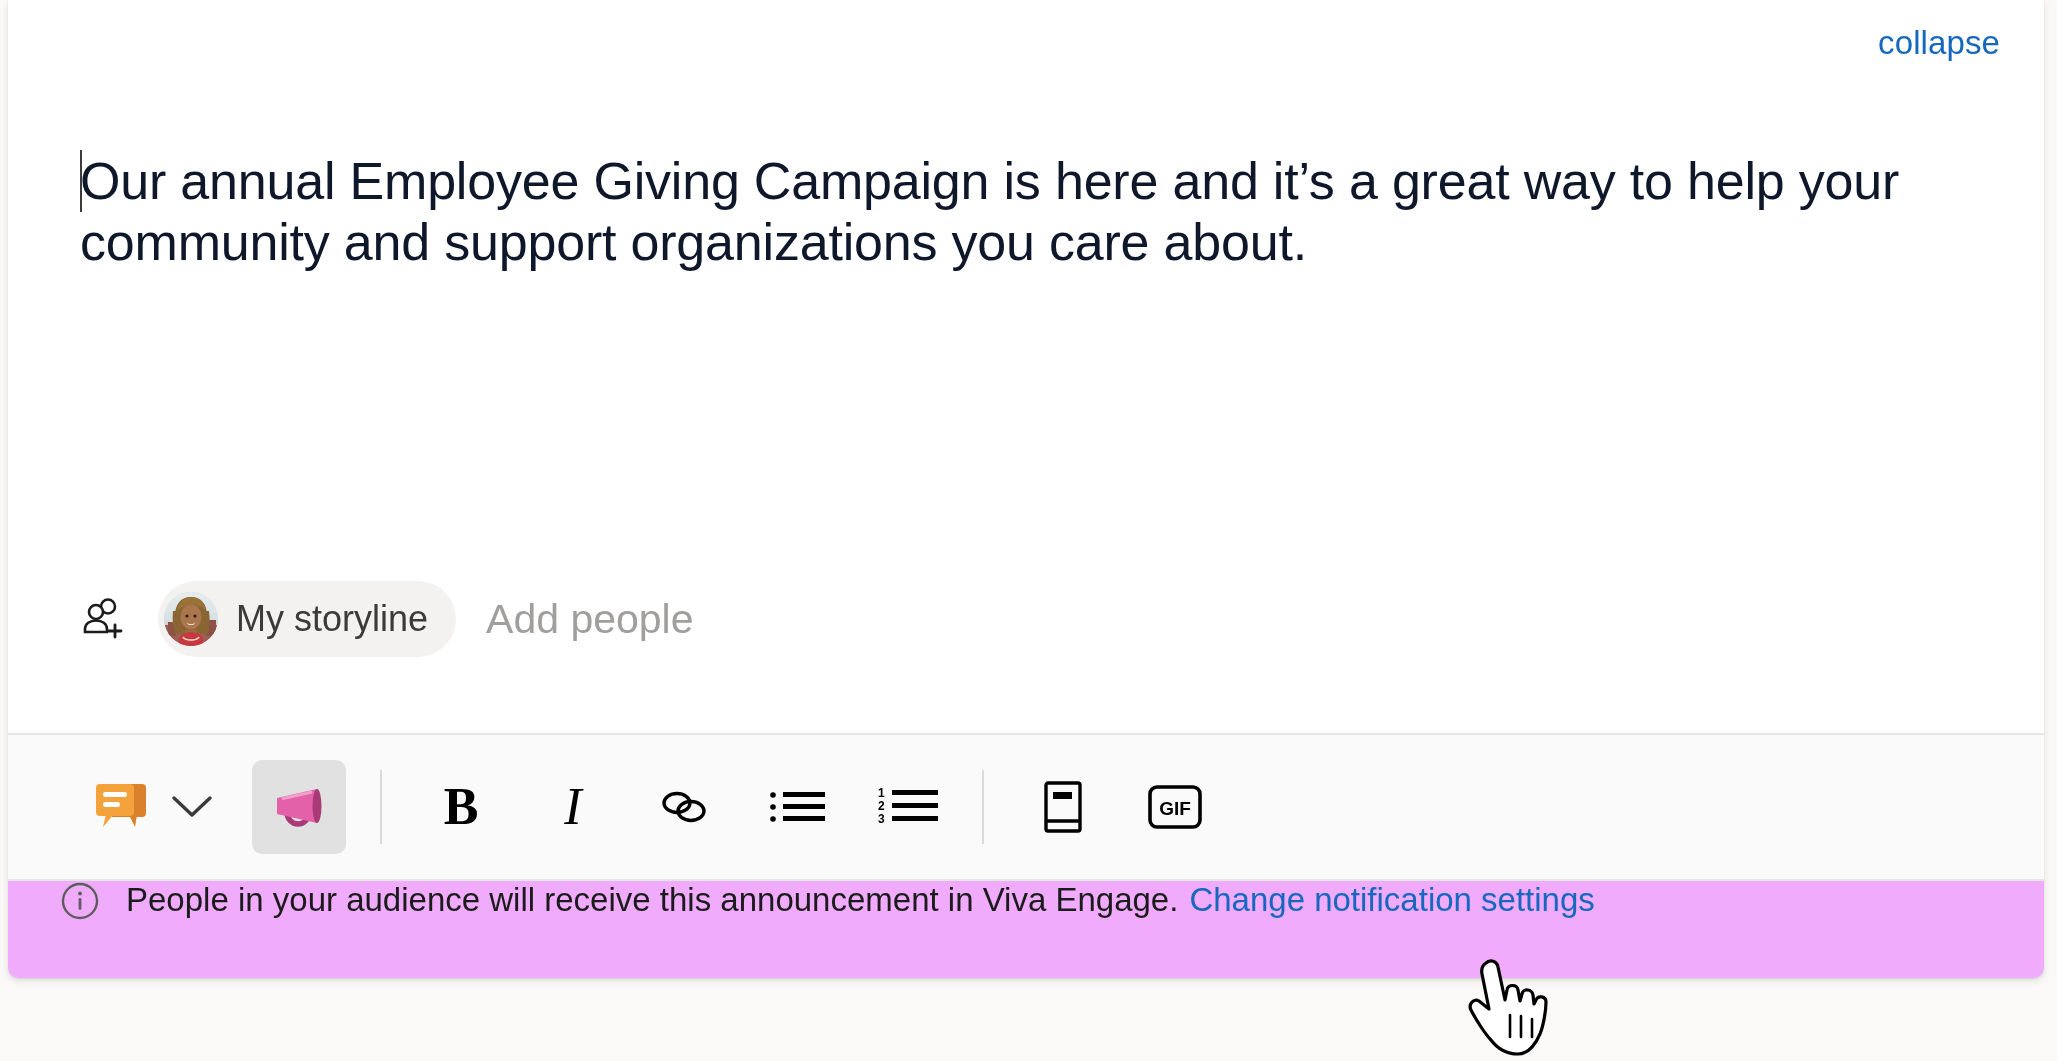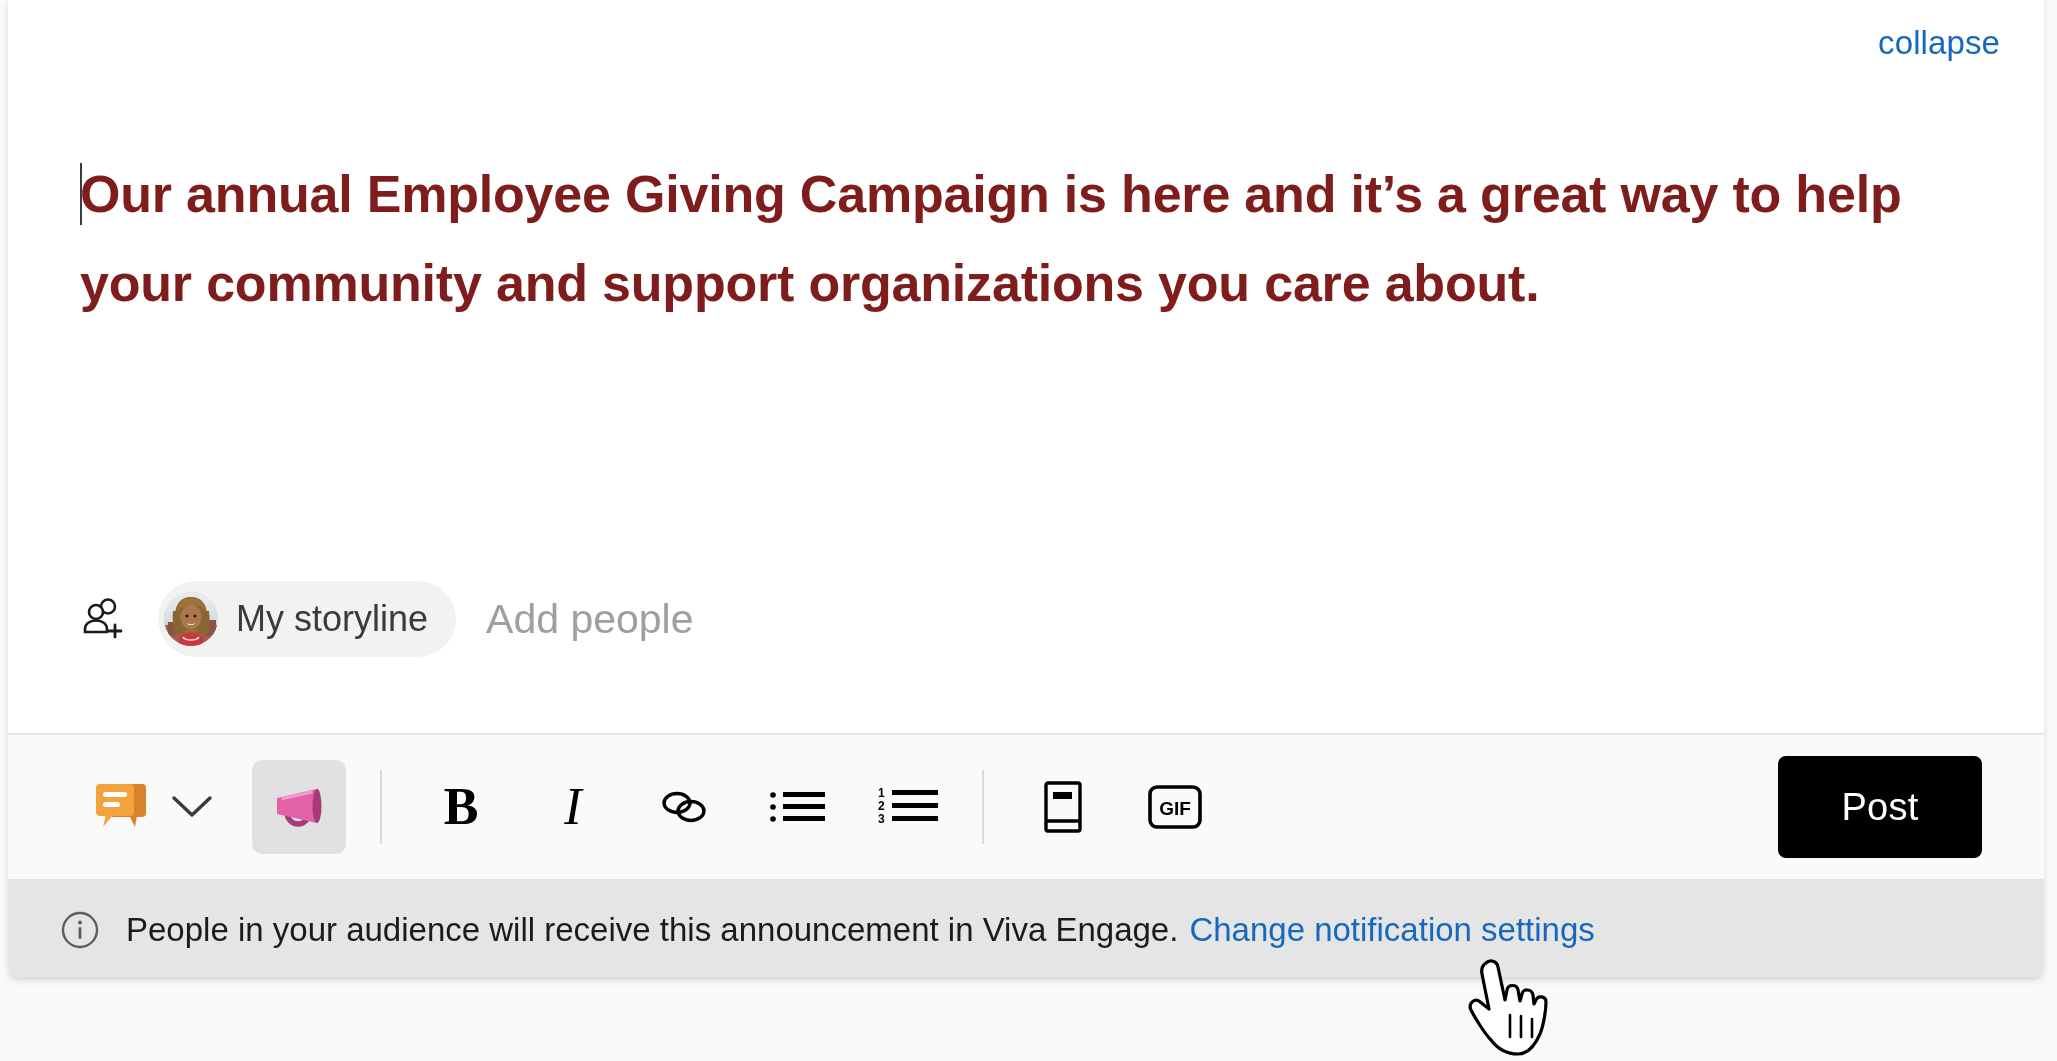--- a/index.html
+++ b/index.html
@@ -50,23 +50,23 @@
     letter-spacing: 0.1px;
     font-family: "Liberation Sans", sans-serif;
   }
 
   .post-body {
     position: absolute;
     left: 72px;
     top: 150px;
     width: 1890px;
     font-size: 52px;
-    line-height: 89px;
-    color: #7f1d1d;
-    font-weight: 700;
+    line-height: 60px;
+    color: #0f172a;
+    font-weight: 400;
     letter-spacing: -0.2px;
     outline: none;
   }
   .caret {
     display: inline-block;
     width: 2px;
     height: 62px;
     background: #3b3b3b;
     vertical-align: -13px;
     margin-right: -2px;
@@ -208,23 +208,23 @@
     height: 102px;
     cursor: pointer;
     font-family: "Liberation Sans", sans-serif;
     letter-spacing: 0.3px;
     flex: 0 0 auto;
   }
 
   
   .notice-bar {
     flex: 1 1 auto;
-    background: #e5e5e5;
-    display: flex;
-    align-items: center;
+    background: #f0abfc;
+    display: flex;
+    align-items: flex-start;
     padding: 0 0 0 52px;
     box-sizing: border-box;
   }
   .info-icon {
     width: 40px; height: 40px;
     flex: 0 0 auto;
     margin-right: 26px;
   }
   .notice-text {
     font-size: 33px;
@@ -412,21 +412,20 @@
 
       <div class="tb-btn">
         <svg width="58" height="48" viewBox="0 0 58 48">
           <rect x="4" y="4" width="50" height="40" rx="7" stroke="#000" stroke-width="3.6" fill="none"></rect>
           <text x="29" y="32" text-anchor="middle" font-family="Liberation Sans, sans-serif" font-size="19" font-weight="600" fill="#000">GIF</text>
         </svg>
       </div>
 
       <div class="spacer"></div>
 
-      <button class="post-button">Post</button>
     </div>
 
     <div class="notice-bar">
       <div class="info-icon">
         <svg width="40" height="40" viewBox="0 0 40 40">
           <circle cx="20" cy="20" r="17" stroke="#5d5d5d" stroke-width="2.4" fill="none"></circle>
           <circle cx="20" cy="12.5" r="1.9" fill="#5d5d5d"></circle>
           <rect x="18.6" y="17" width="2.8" height="12" rx="1.4" fill="#5d5d5d"></rect>
         </svg>
       </div>

